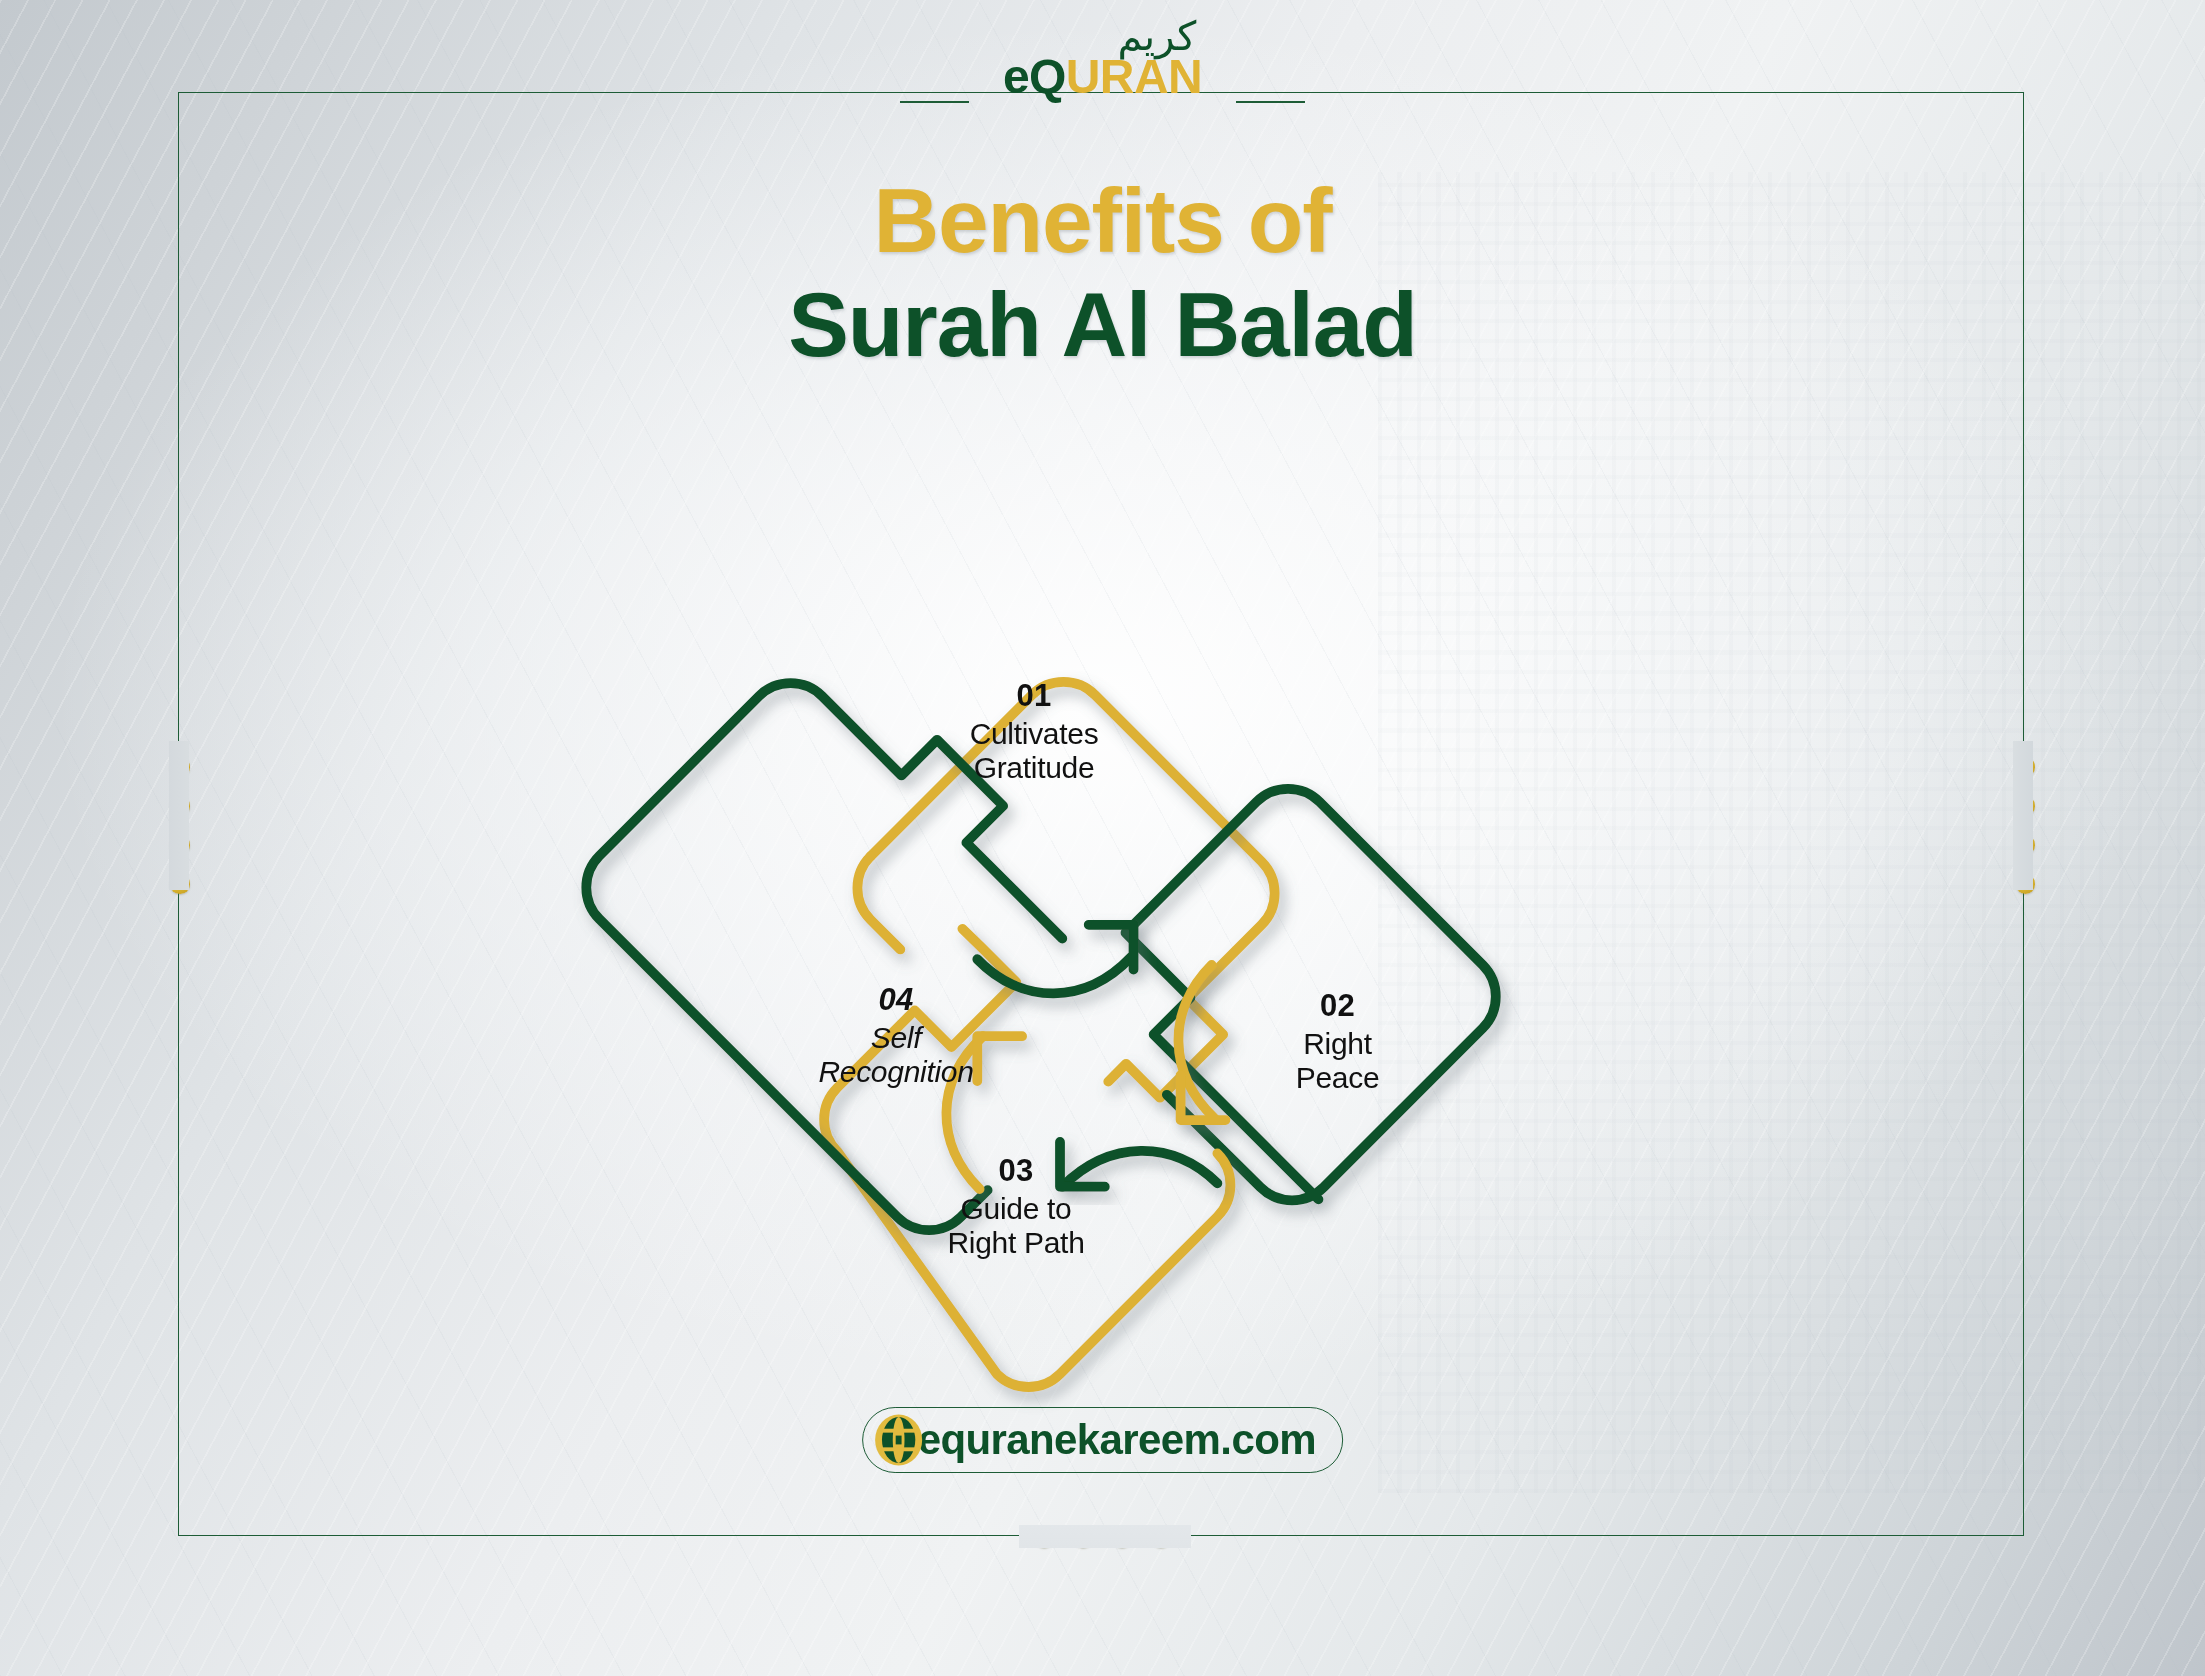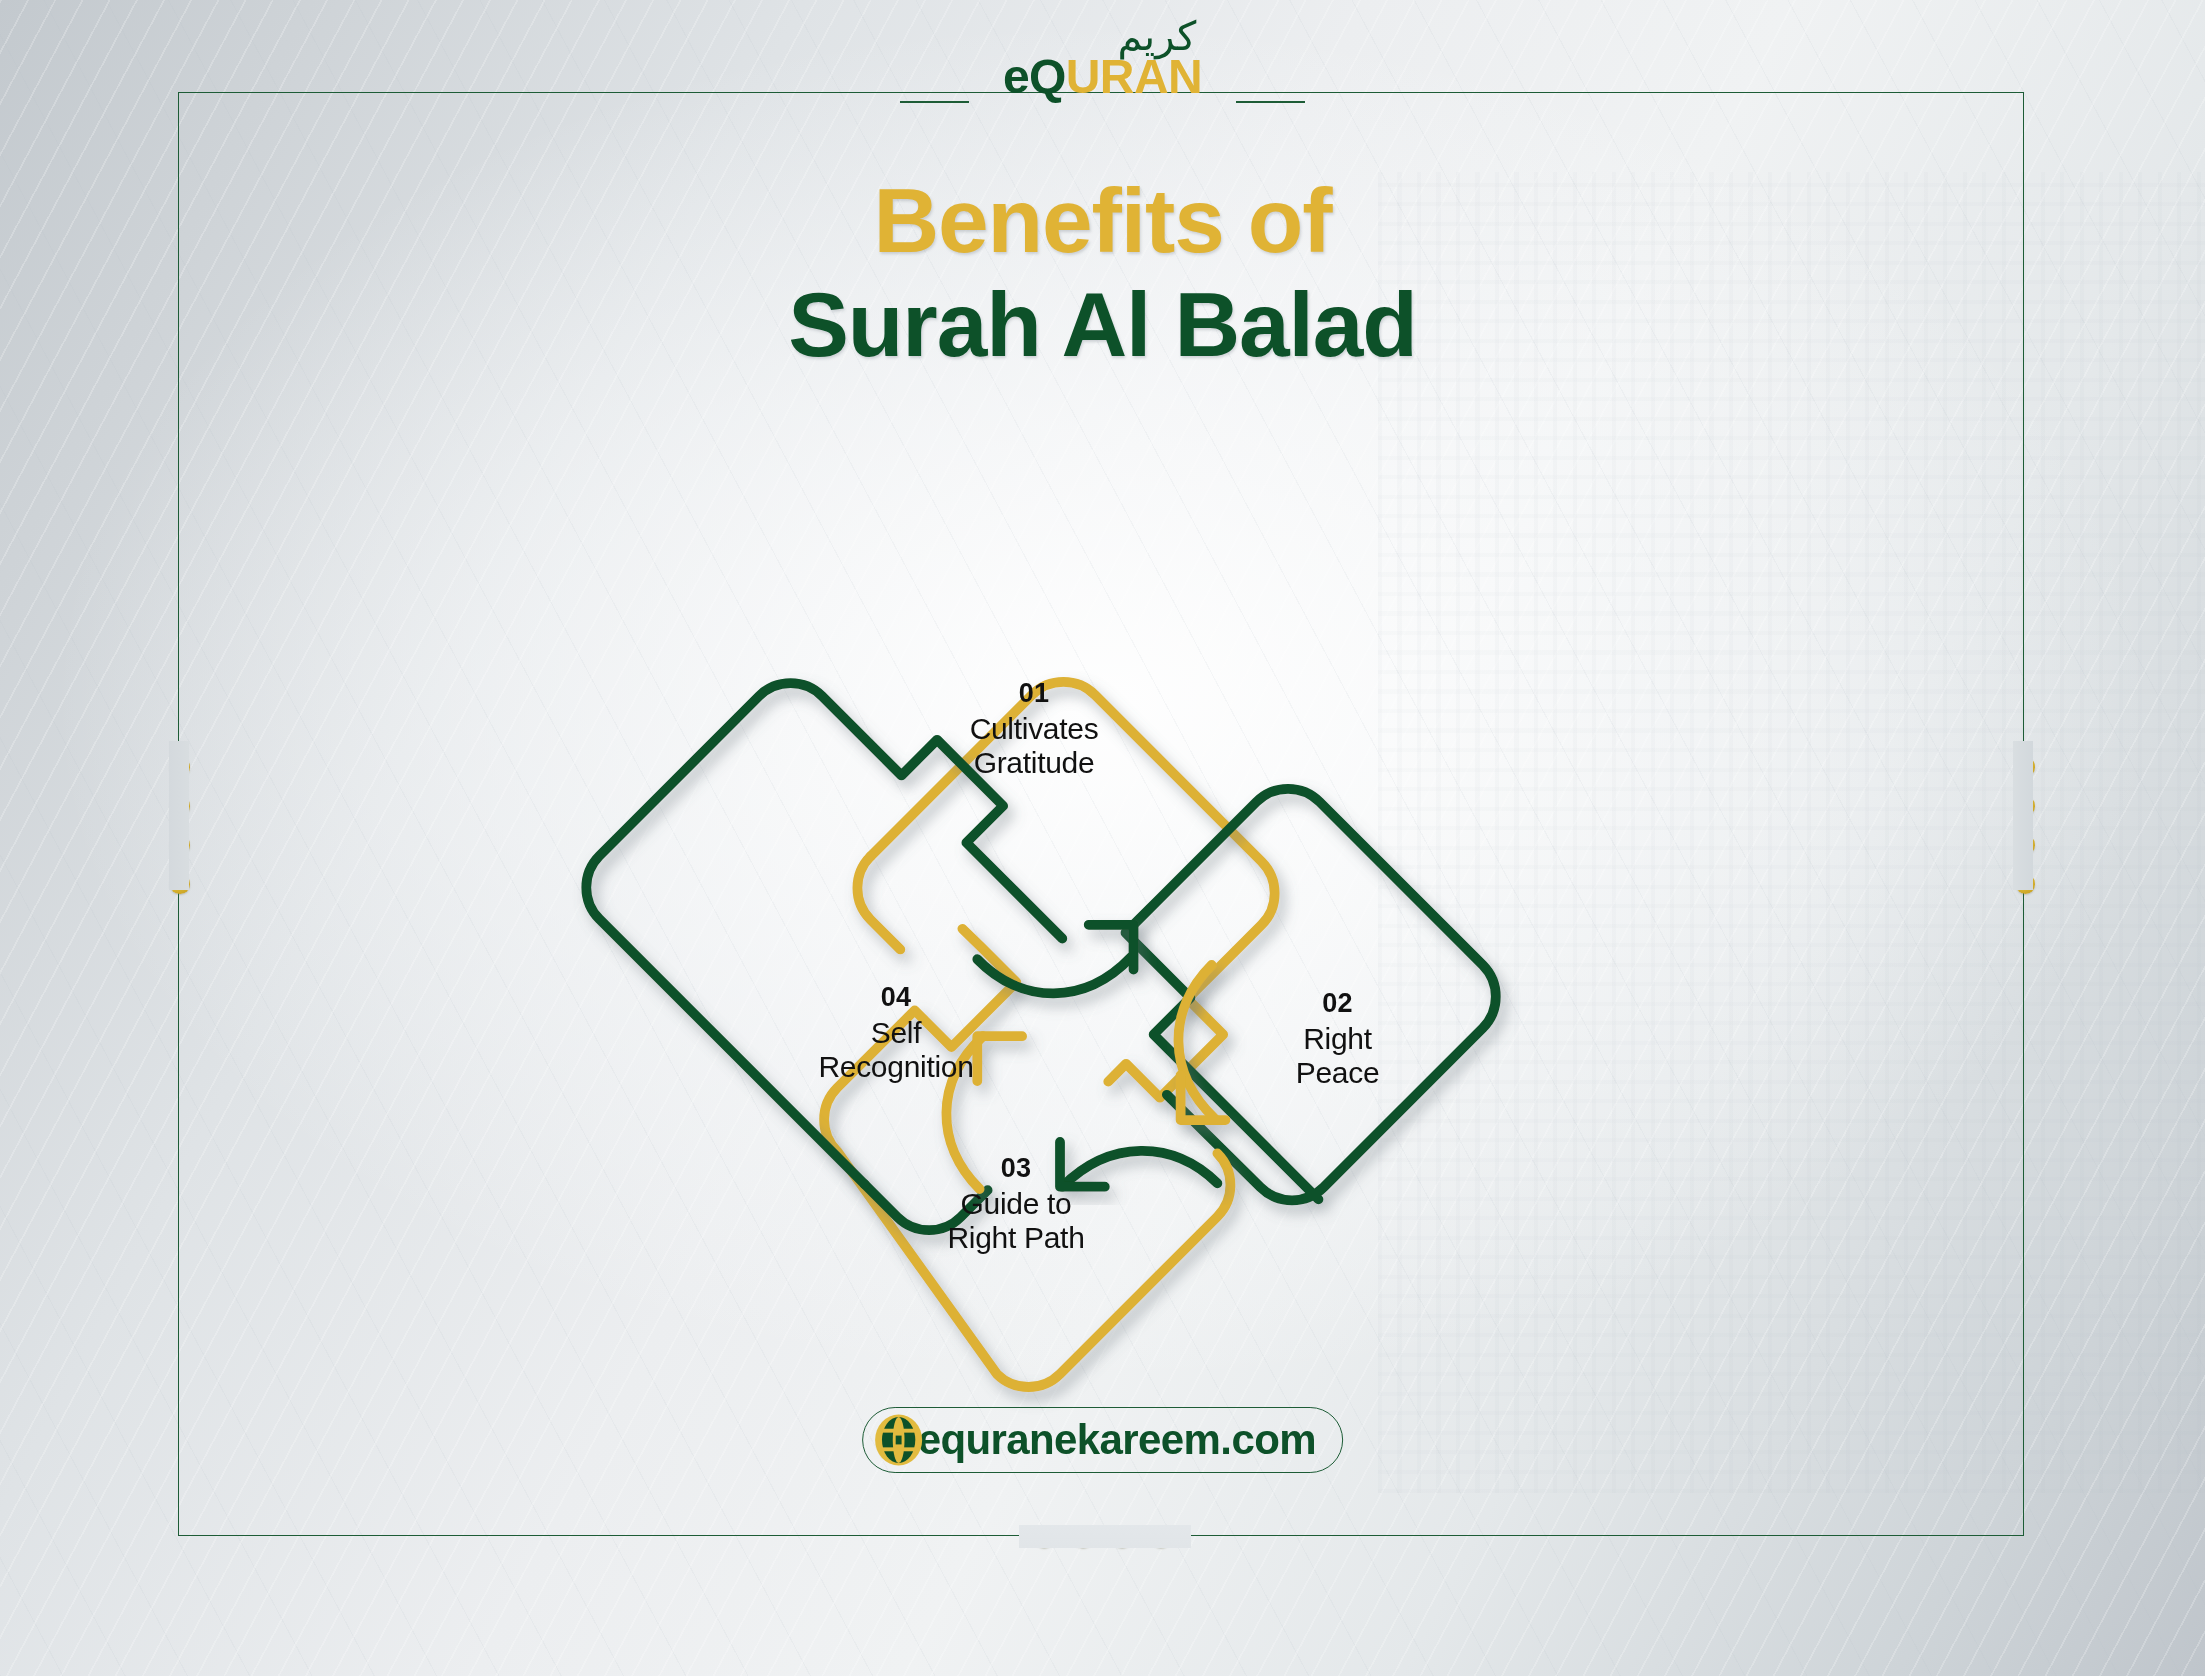--- a/index.html
+++ b/index.html
@@ -128,34 +128,34 @@
   .diagram svg { position: absolute; inset: 0; width: 100%; height: 100%; }
 
   .node-text {
     position: absolute;
     text-align: center;
     color: #111111;
     line-height: 1.14;
     pointer-events: none;
   }
   .node-num {
-    font-size: 27px;
+    font-size: 31px;
     font-weight: 800;
     letter-spacing: 0.3px;
     margin-bottom: 3.4px;
   }
   .node-label {
     font-size: 30px;
     font-weight: 400;
     letter-spacing: -0.3px;
   }
   .nt-1 { left: 322px; top: 207px; width: 322px; }
   .nt-2 { left: 637px; top: 517px; width: 299px; }
   .nt-3 { left: 281px; top: 682px; width: 368px; }
-  .nt-4 { left: 184px; top: 511px; width: 322px; }
+  .nt-4 { left: 184px; top: 511px; width: 322px; font-style: italic; }
 
   
   .site-pill {
     position: absolute;
     left: 50%;
     transform: translateX(-50%);
     top: 1407px;
     display: flex;
     gap: 12.6px;
     padding: 8px 26.4px 8px 55px;

